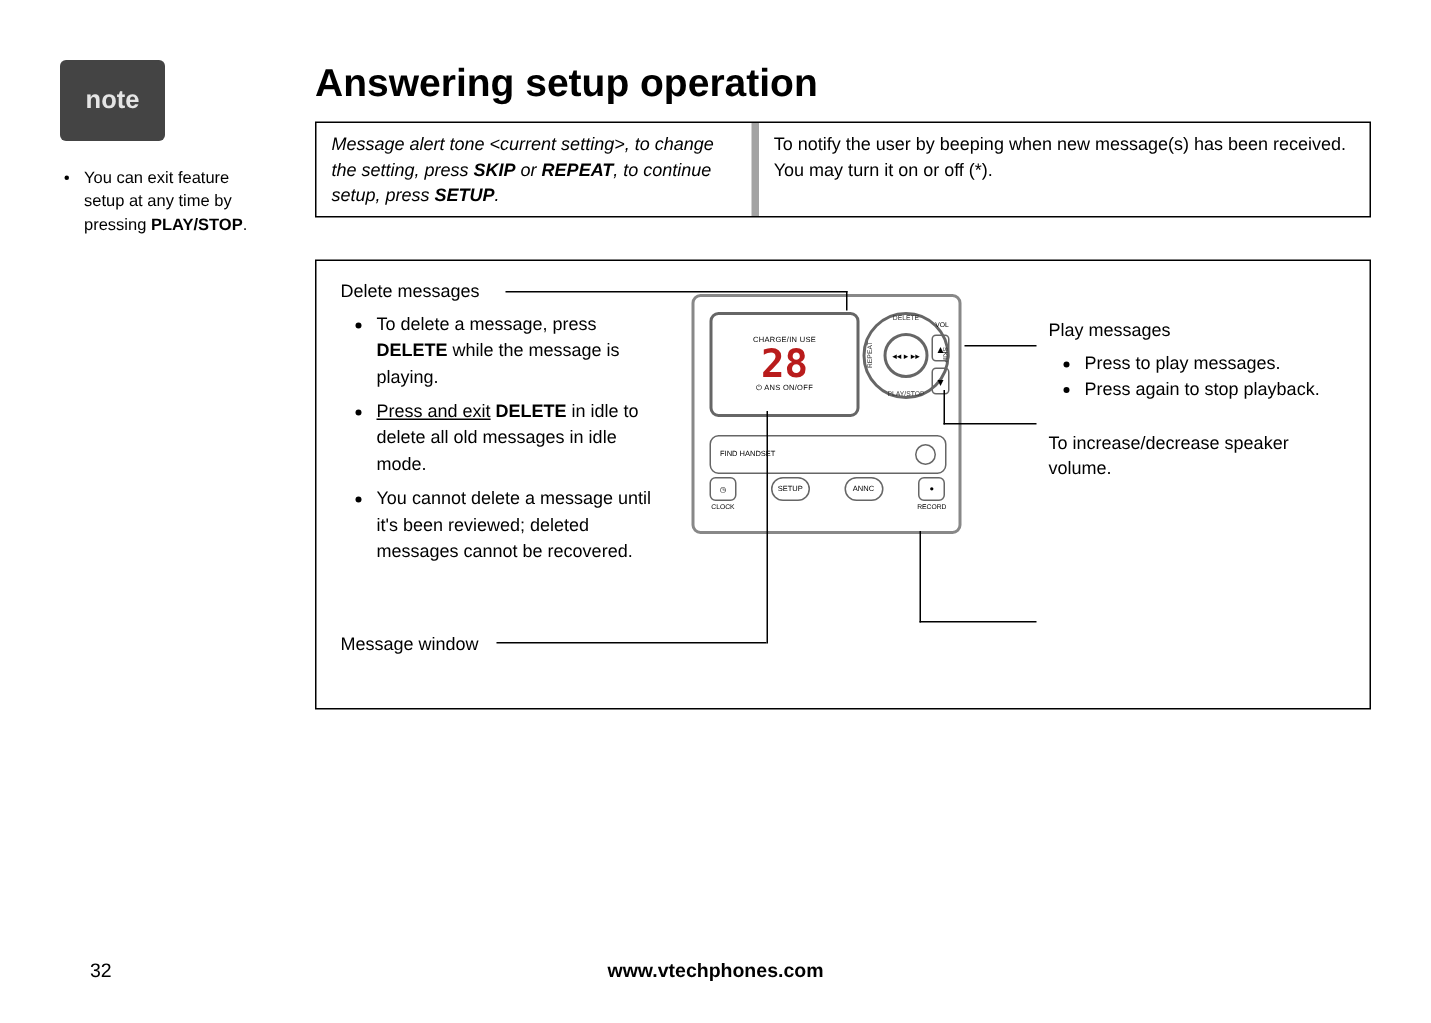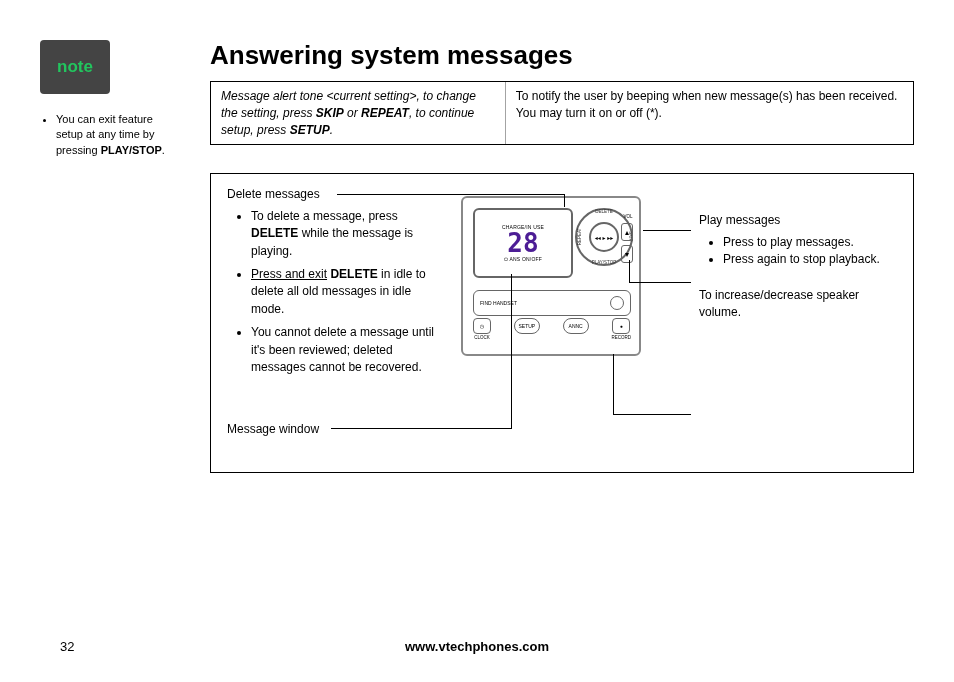--- a/index.html
+++ b/index.html
@@ -14,21 +14,21 @@
   .page {
     position: absolute;
     left: 40px; top: 40px; right: 40px; bottom: 40px;
   }
   .sidebar {
     position: absolute;
     left: 0; top: 0; width: 135px;
   }
   .note-badge {
     background: #444;
-    color: #22c55e;
+    color: #e5e5e5;
     width: 70px; height: 54px;
     display: flex; align-items: center; justify-content: center;
     font-weight: bold;
     font-size: 17px;
     border-radius: 4px;
     margin-bottom: 18px;
   }
   .sidebar ul { list-style: disc; padding-left: 16px; font-size: 11px; line-height: 1.4; }
   .main {
     position: absolute;
@@ -39,21 +39,21 @@
     border: 1px solid #000;
     display: flex;
     font-size: 12px;
   }
   .info-cell {
     padding: 6px 10px;
     line-height: 1.4;
   }
   .info-cell.left {
     width: 42%;
-    border-right: 1px solid #a3a3a3;
+    border-right: 5px solid #a3a3a3;
     font-style: italic;
   }
   .info-cell.right { width: 58%; }
   .diagram-box {
     border: 1px solid #000;
     margin-top: 28px;
     padding: 18px 14px 24px 14px;
     position: relative;
     height: 300px;
   }
@@ -80,21 +80,21 @@
     background: #fff;
   }
   .screen {
     position: absolute;
     left: 10px; top: 10px; width: 100px; height: 70px;
     border: 2px solid #666; border-radius: 6px;
     background: #fff;
     display:flex; flex-direction:column; align-items:center; justify-content:center;
   }
   .screen .tiny { font-size: 5px; letter-spacing: 0.2px; }
-  .screen .count { font-family: monospace; font-size: 26px; font-weight:bold; line-height:1; color:#4c1d95; }
+  .screen .count { font-family: monospace; font-size: 26px; font-weight:bold; line-height:1; color:#b91c1c; }
   .wheel {
     position:absolute; left:112px; top:10px; width:58px; height:58px;
     border:2px solid #666; border-radius:50%;
     display:flex; align-items:center; justify-content:center;
   }
   .wheel .inner { width:30px; height:30px; border:2px solid #666; border-radius:50%; display:flex; align-items:center; justify-content:center; font-size:6px; }
   .wheel .lbl { position:absolute; font-size:4.5px; color:#333; }
   .wheel .top { top:-1px; }
   .wheel .bottom { bottom:-1px; }
   .wheel .leftl { left:-6px; top:24px; transform: rotate(-90deg); }
@@ -147,21 +147,21 @@
   <aside class="sidebar">
     <div class="note-badge">note</div>
     <ul>
       <li>
         <span>You can exit feature setup at any time by pressing </span><span class="b1">PLAY/STOP</span><span>.</span>
       </li>
     </ul>
   </aside>
 
   <main class="main">
-    <h1>Answering system messages</h1>
+    <h1>Answering setup operation</h1>
 
     <div class="info-row">
       <div class="info-cell left">
         <span>Message alert tone &lt;current setting&gt;, to change the setting, press </span><span class="b1">SKIP</span><span> or </span><span class="b1">REPEAT</span><span>, to continue setup, press </span><span class="b1">SETUP</span><span>.</span>
       </div>
       <div class="info-cell right">To notify the user by beeping when new message(s) has been received. You may turn it on or off (*).</div>
     </div>
 
     <div class="diagram-box">
 

